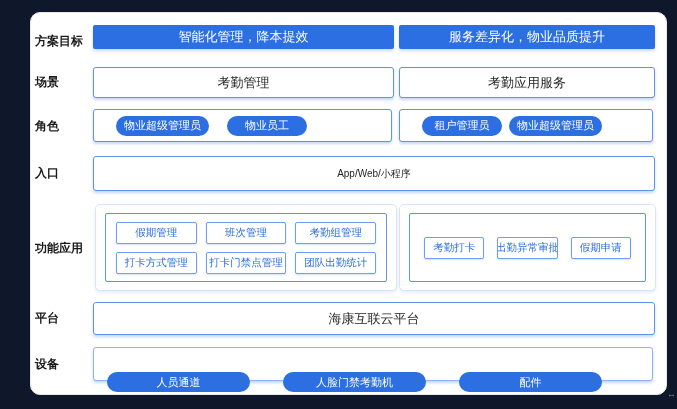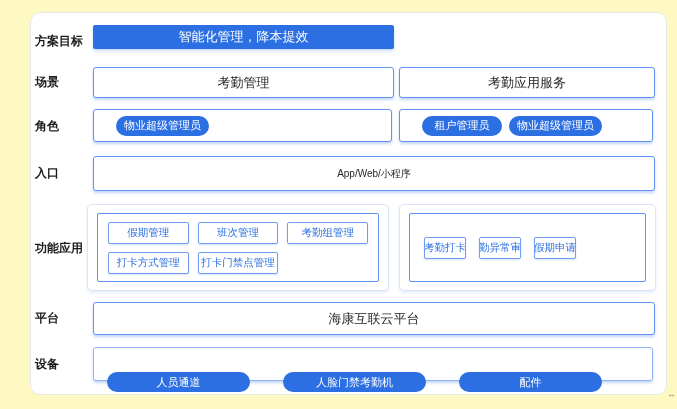--- a/index.html
+++ b/index.html
@@ -1,17 +1,17 @@
 <!DOCTYPE html>
 <html><head>
 <meta charset="utf-8">
 <style>
   html,body{margin:0;padding:0;background:#fff;}
   #canvas{
-    position:relative;width:677px;height:409px;background:#fef9c3;overflow:hidden;
+    position:relative;width:677px;height:409px;background:#0f172a;overflow:hidden;
     font-family:"Liberation Sans","DejaVu Sans",sans-serif;
   }
   .card{
     position:absolute;left:30px;top:12px;width:635px;height:381px;
     background:#fff;border:1px solid #e8e8e8;border-radius:10px;
   }
   
   .lbl{
     position:absolute;left:4px;width:56px;height:16px;line-height:16px;
     font-size:12px;font-weight:700;color:#1a1a1a;white-space:nowrap;
@@ -50,30 +50,30 @@
     white-space:nowrap;box-sizing:border-box;
   }
   .dpill{width:143px;min-width:143px;padding:0;margin-top:36px;}
 
   
   .panel{
     position:absolute;top:191px;height:87px;background:#fff;
     border:1px solid #dbe4f7;border-radius:5px;box-shadow:0 2px 3px rgba(43,111,227,.12);
     box-sizing:border-box;
   }
-  .panel.l{left:56px;width:302px}
+  .panel.l{left:64px;width:302px}
   .panel.r{left:368px;width:257px}
   .panel-inner{
     position:absolute;left:9px;right:9px;top:8px;bottom:8px;
     border:1px solid #5f93ef;border-radius:2px;
     display:grid;grid-auto-rows:22px;gap:8px 9px;align-content:center;
     padding:0 10px;
   }
   .panel.l .panel-inner{grid-template-columns:repeat(3,1fr)}
-  .panel.r .panel-inner{grid-template-columns:repeat(4,1fr);padding:0 14px;gap:9px 13px}
+  .panel.r .panel-inner{grid-template-columns:repeat(3,1fr);padding:0 14px;gap:9px 13px}
   .item{
     border:1px solid #6f9df2;border-radius:2px;background:#fff;color:#2a6fe0;
     font-size:10.5px;display:flex;align-items:center;justify-content:center;
     white-space:nowrap;overflow:hidden;box-shadow:0 1px 2px rgba(43,111,227,.2);
   }
 
   .artifact{
     position:absolute;left:667px;top:390px;font-size:9px;color:#8a8a8a;line-height:9px;
   }
 </style>
@@ -85,41 +85,44 @@
 
     <div class="lbl lbl-goal">方案目标</div>
     <div class="lbl lbl-scene">场景</div>
     <div class="lbl lbl-role">角色</div>
     <div class="lbl lbl-entry">入口</div>
     <div class="lbl lbl-feat">功能应用</div>
     <div class="lbl lbl-plat">平台</div>
     <div class="lbl lbl-dev">设备</div>
 
     <div class="bar l">智能化管理，降本提效</div>
+    <div class="bar r">服务差异化，物业品质提升</div>
 
     <div class="bbox scene l">考勤管理</div>
     <div class="bbox scene r">考勤应用服务</div>
 
     <div class="bbox role l">
       <span class="pill">物业超级管理员</span>
+      <span class="pill">物业员工</span>
     </div>
     <div class="bbox role r">
       <span class="pill">租户管理员</span>
       <span class="pill">物业超级管理员</span>
     </div>
 
     <div class="bbox entry">App/Web/小程序</div>
 
     <div class="panel l">
       <div class="panel-inner">
         <div class="item">假期管理</div>
         <div class="item">班次管理</div>
         <div class="item">考勤组管理</div>
         <div class="item">打卡方式管理</div>
         <div class="item">打卡门禁点管理</div>
+        <div class="item">团队出勤统计</div>
       </div>
     </div>
     <div class="panel r">
       <div class="panel-inner">
         <div class="item">考勤打卡</div>
         <div class="item">出勤异常审批</div>
         <div class="item">假期申请</div>
       </div>
     </div>
 

